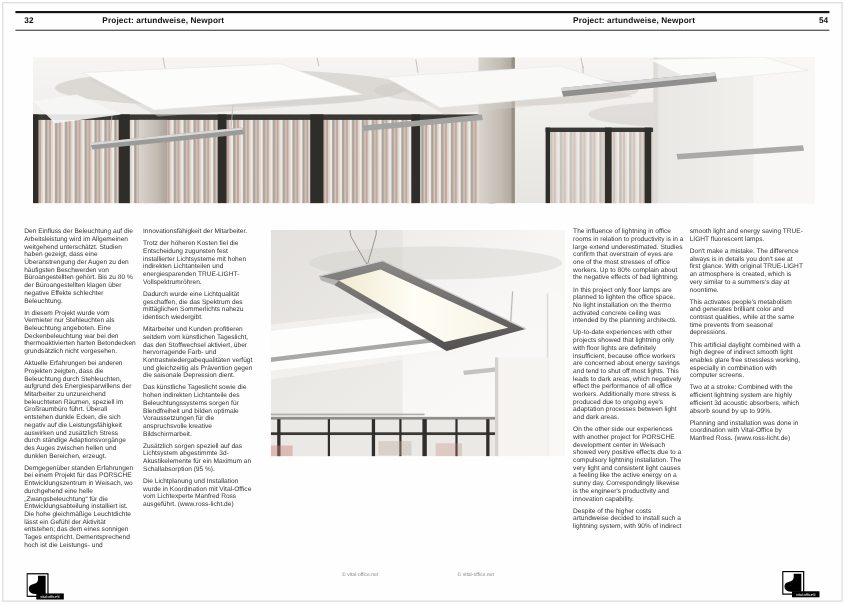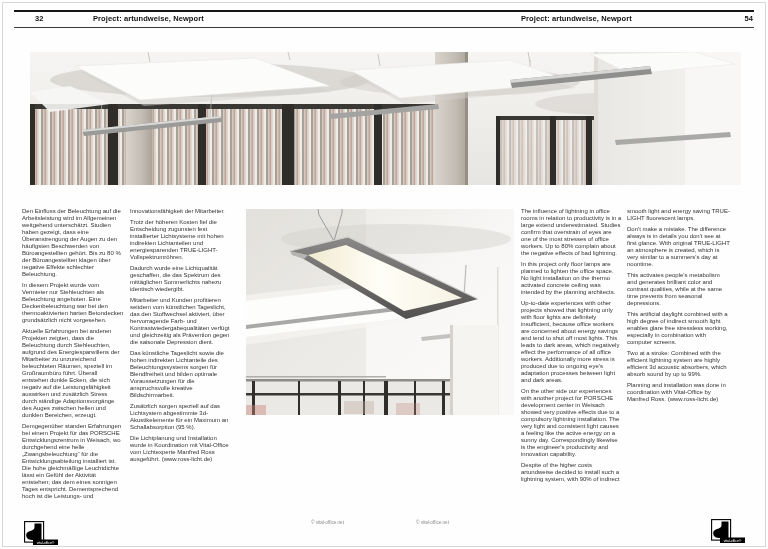--- a/index.html
+++ b/index.html
@@ -2,21 +2,21 @@
 <html><head>
 <meta charset="utf-8">
 <style>
   html,body{margin:0;padding:0;background:#fff;}
   body{width:768px;height:549px;position:relative;font-family:"Liberation Sans",sans-serif;color:#2b2b2b;overflow:hidden;}
   .sheet{position:absolute;left:2px;top:2px;width:762px;height:543px;background:#fefefe;border:1px solid #d7d7d5;}
   .rule{position:absolute;left:11px;width:740px;background:#161616;}
   .rule-top{top:7px;height:1.5px;}
   .rule-sub{top:23.5px;height:0.8px;background:#3a3a3a;}
   .hdr{position:absolute;top:11px;font-size:7.5px;font-weight:bold;color:#111;letter-spacing:.1px;white-space:nowrap;}
-  .pagenum-left{left:32px;text-align:right;}
+  .pagenum-left{left:19px;text-align:right;}
   .title-left{left:90px;}
   .title-right{left:518px;}
   .pagenum-right{right:12px;}
   .photo{position:absolute;overflow:hidden;}
   .photo svg{display:block;}
   .photo-top{left:27px;top:49px;width:711px;height:133px;}
   .photo-mid{left:243px;top:206px;width:268px;height:206px;}
   .col{position:absolute;top:205px;font-size:6px;line-height:7px;color:#333;text-align:left;}
   .col p{margin:0 0 4px 0;}
   .col1{left:19px;width:102px;}

